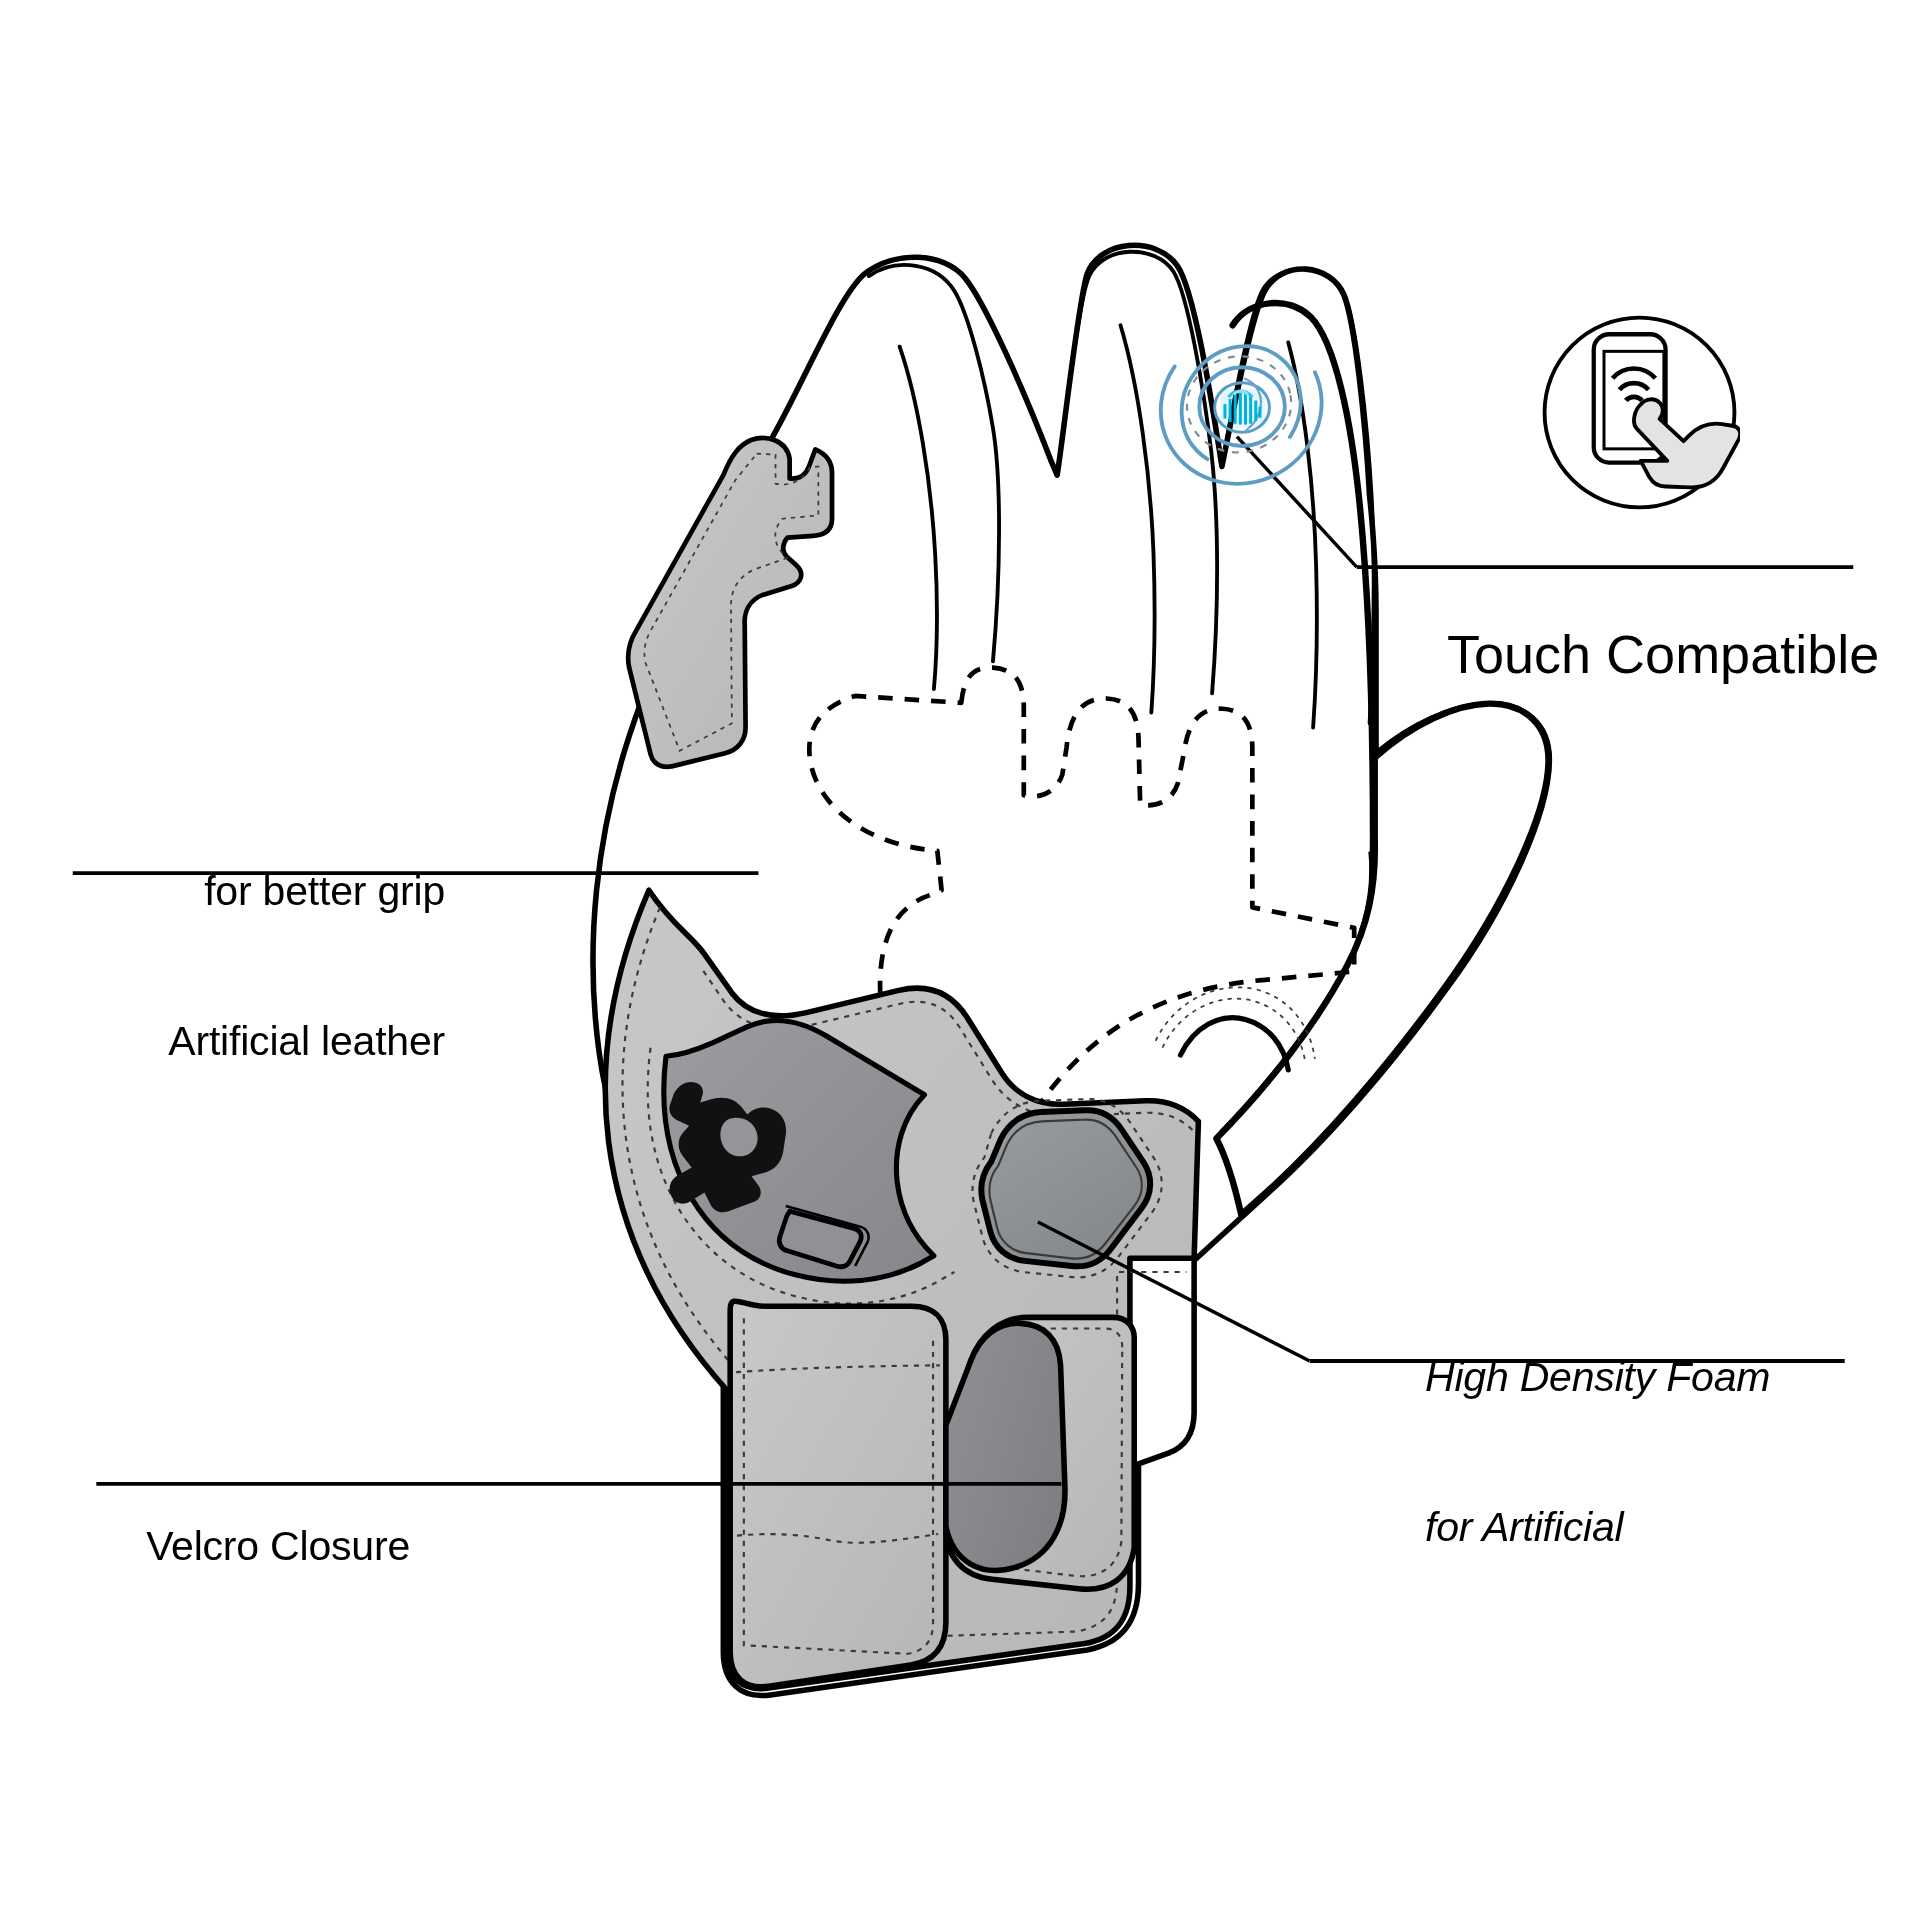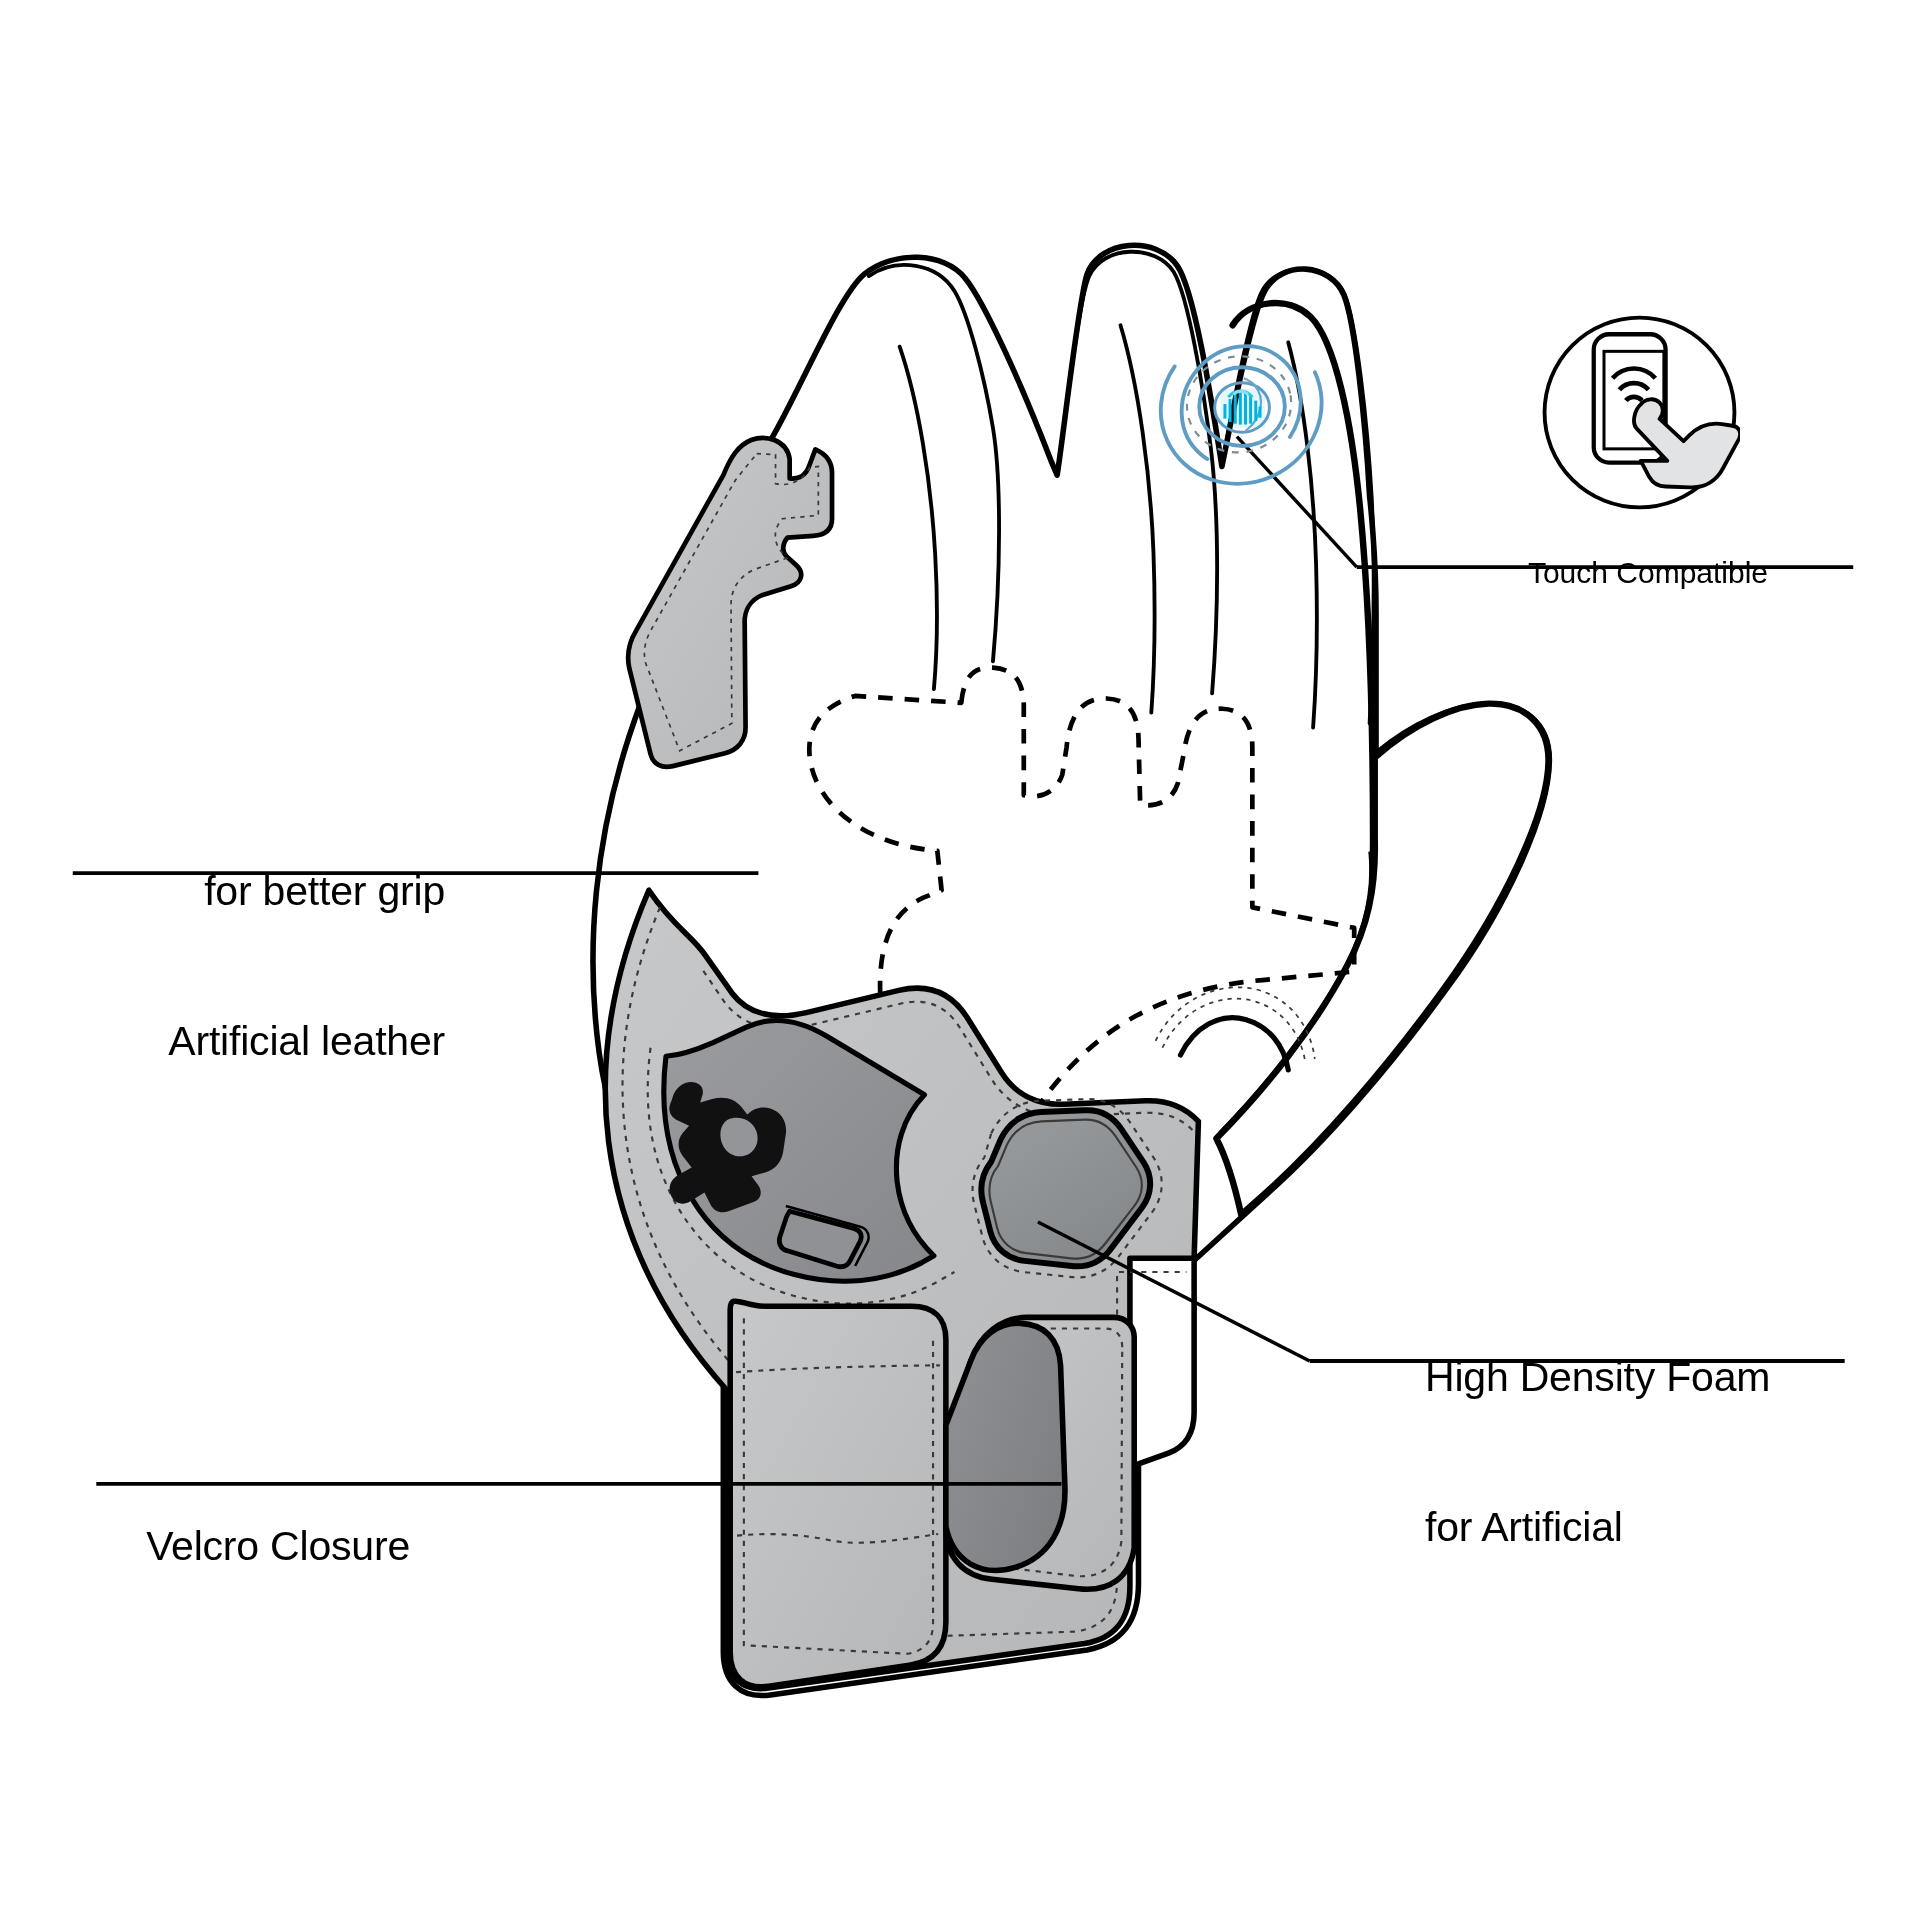--- a/index.html
+++ b/index.html
@@ -41,24 +41,24 @@
     position: absolute;
     left: 1539px;
     top: 312px;
     width: 201px;
     height: 201px;
   }
   #touch-badge svg { width: 100%; height: 100%; display: block; }
   #touch-label {
     position: absolute;
     left: 1447px;
-    top: 488px;
+    top: 499px;
     width: 402px;
     text-align: center;
-    font-size: 30px;
+    font-size: 54px;
     color: #000;
     white-space: pre;
   }
 </style>
 </head>
 <body>
 
 <div id="stage">
 
   <svg class="layer" viewBox="0 0 4500 4500">
@@ -436,21 +436,21 @@
 
   <div class="callout-text right-align" style="left:26px; top:766px; width:419px;">
     <span class="callout-line">for better grip</span>
     <span class="callout-line">Artificial leather</span>
   </div>
 
   <div class="callout-text right-align" style="left:8px; top:1421px; width:402px;">
     <span class="callout-line">Velcro Closure</span>
   </div>
 
-  <div class="callout-text left-align" style="left:1425px; top:1252px; width:479px;">
+  <div class="callout-text left-align" style="left:1425px; top:1252px; width:479px;font-style:italic;">
     <span class="callout-line">High Density Foam</span>
     <span class="callout-line">for Artificial</span>
   </div>
 
   <div id="touch-badge">
     <svg viewBox="0 0 470 470">
       <circle cx="235" cy="235" r="222" fill="none" stroke="#000000" stroke-width="9"></circle>
 
       <rect x="128" y="52" width="168" height="300" rx="36" ry="36" fill="#ffffff" stroke="#000000" stroke-width="10"></rect>
 

